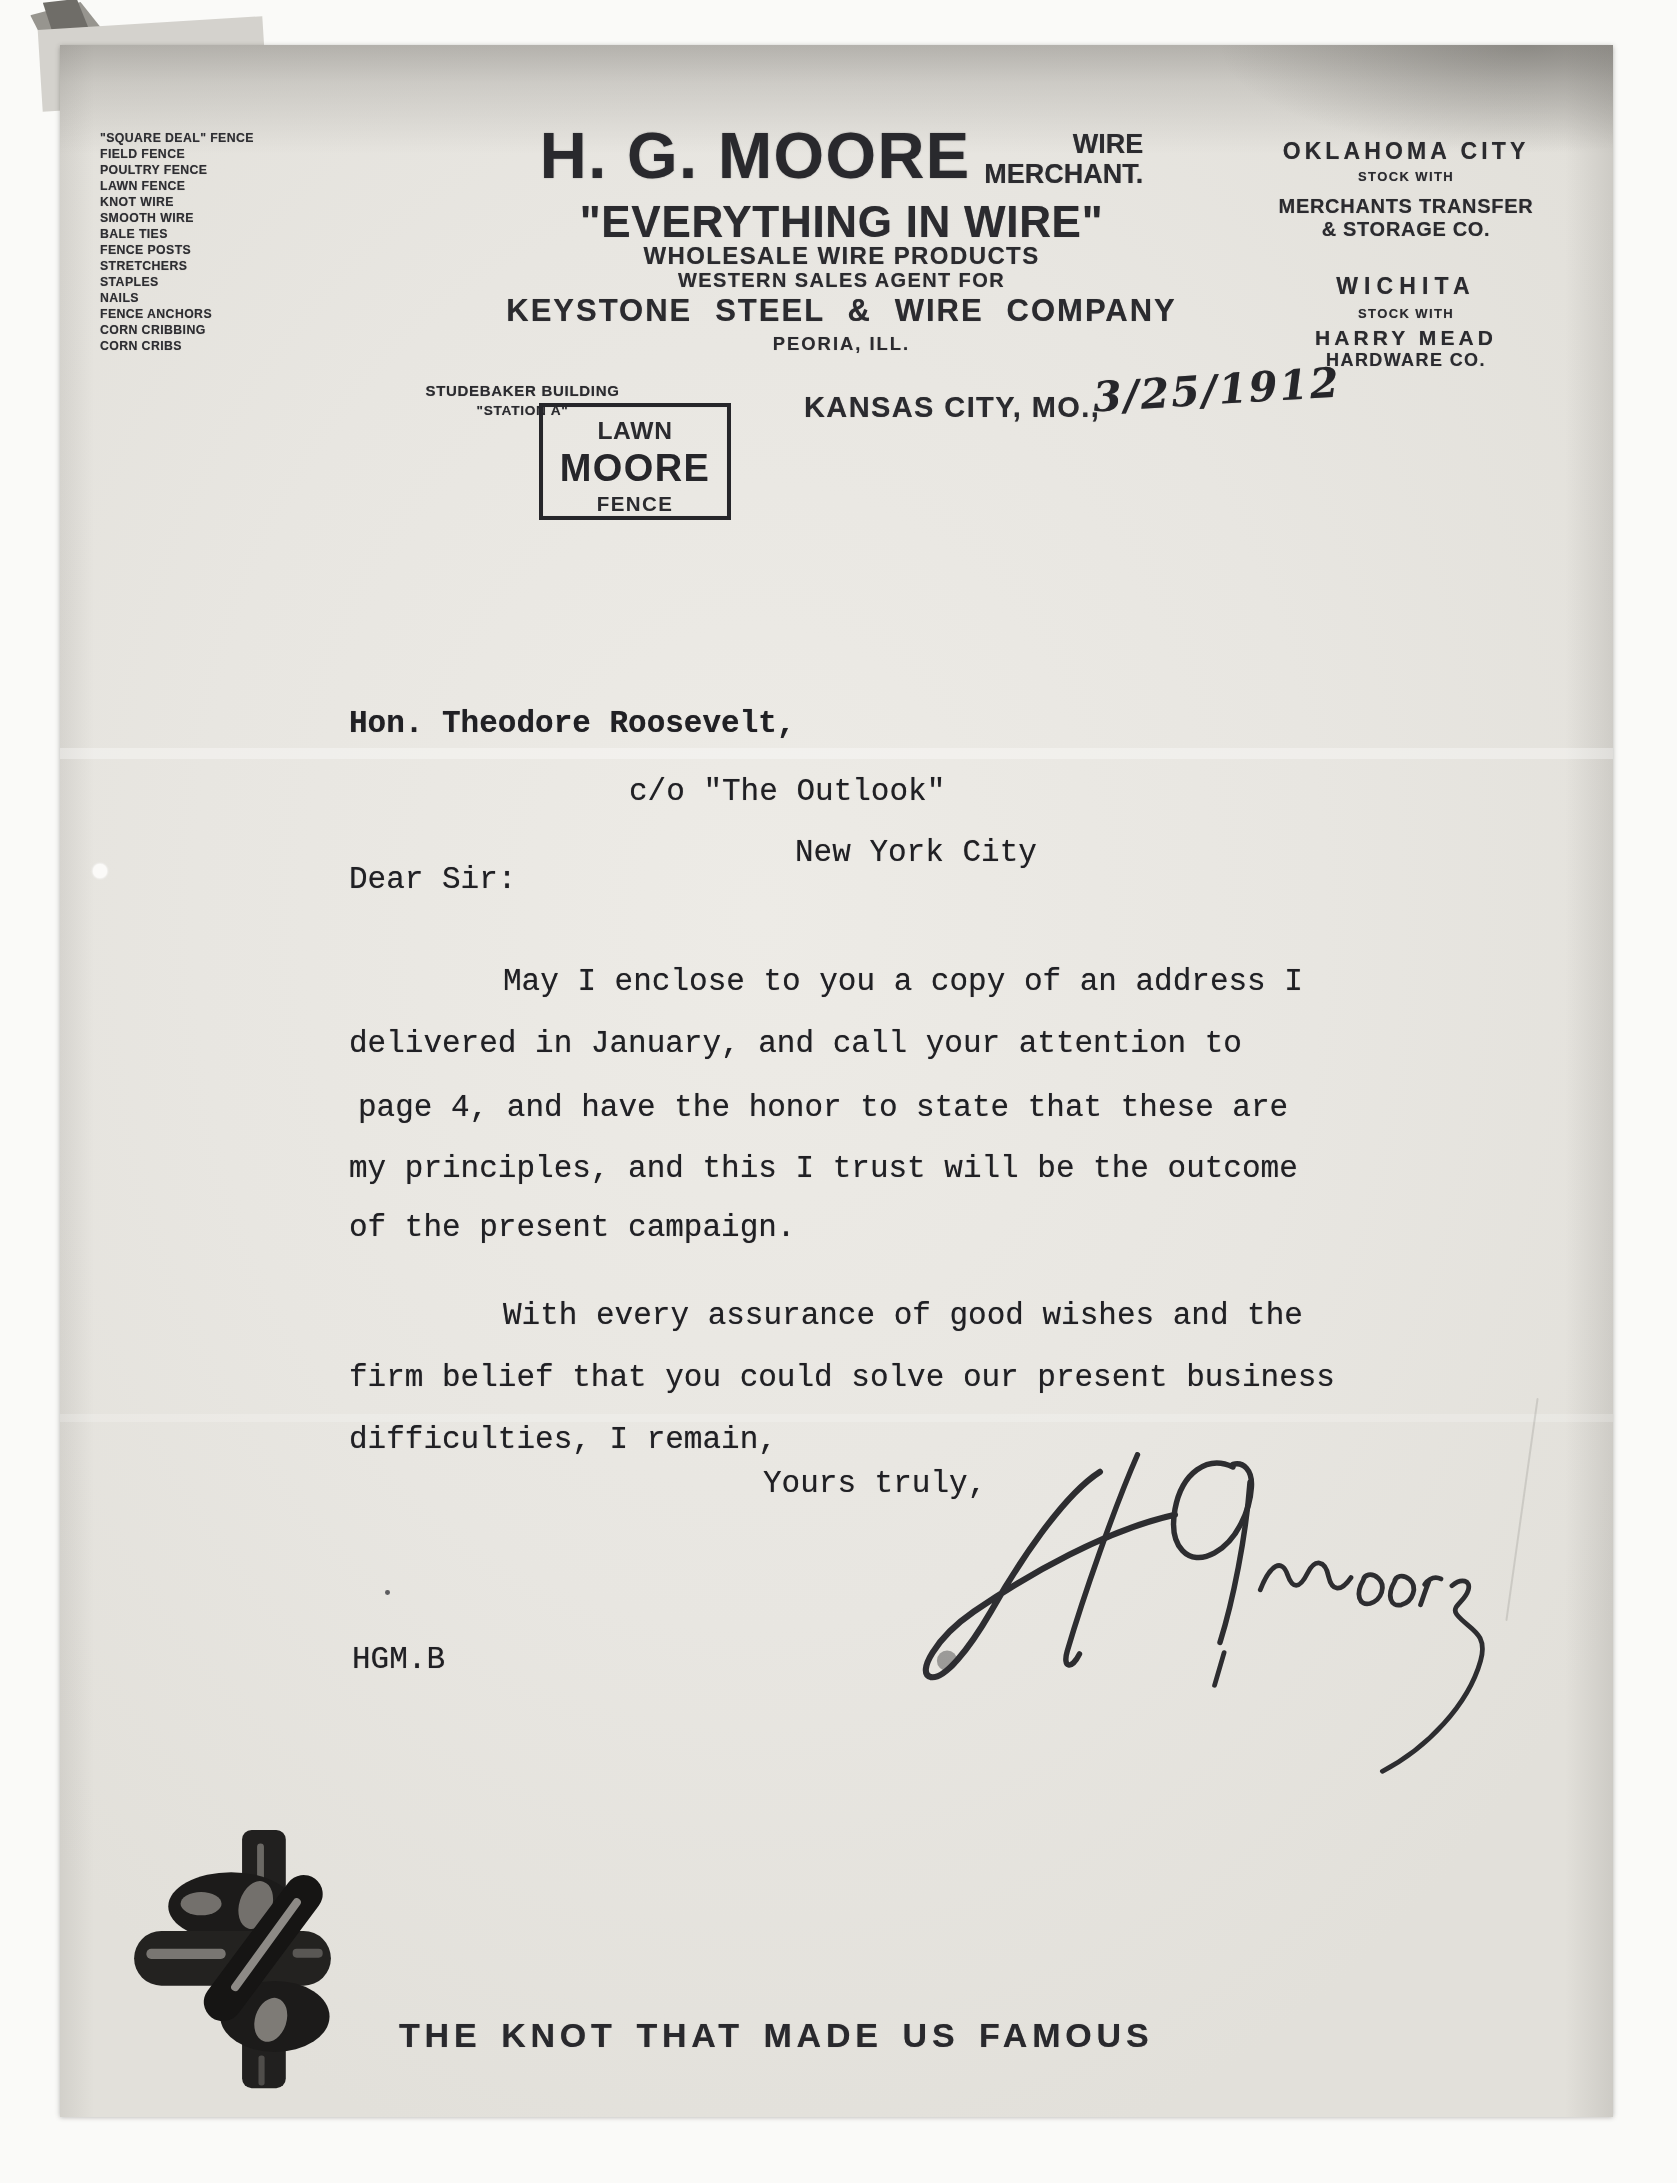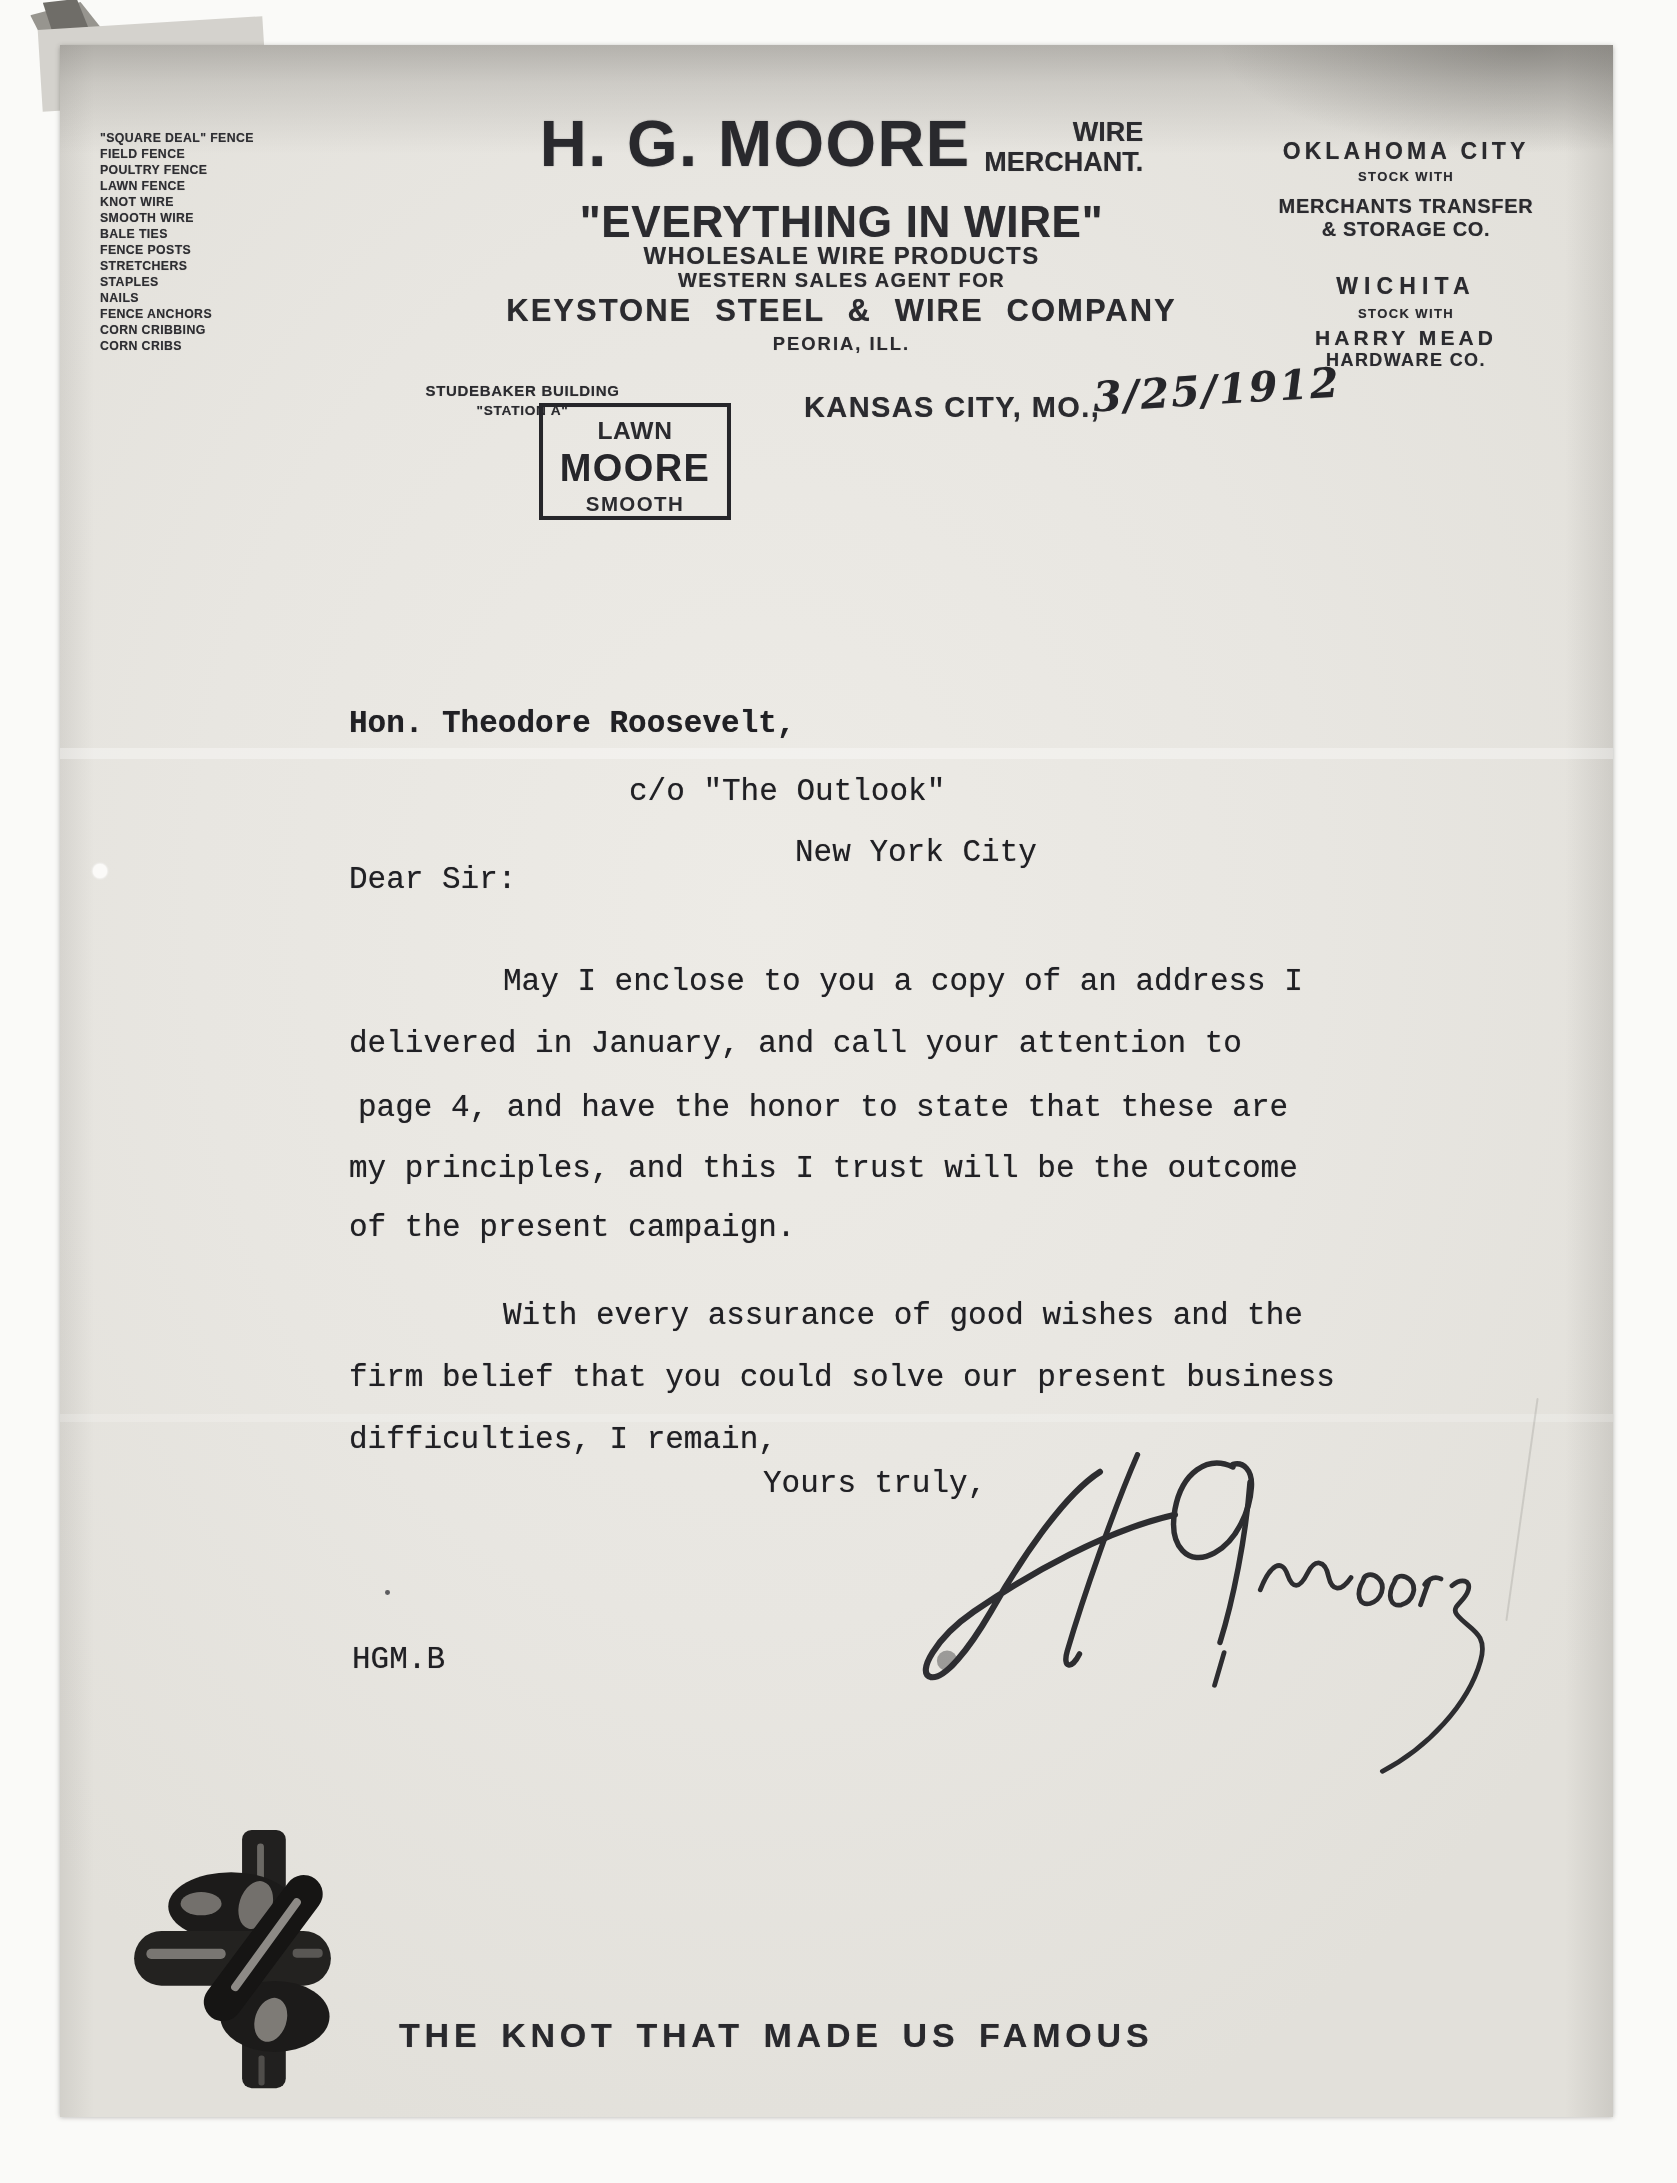--- a/index.html
+++ b/index.html
@@ -27,21 +27,21 @@
   .punch-hole{position:absolute;width:13.7px;height:13.7px;border-radius:50%;background:#fbfaf8;
               box-shadow:0 0 2px 0.7px rgba(255,255,255,.8);}
   .stray-dot{position:absolute;width:4.8px;height:4.8px;border-radius:50%;background:#3a3a3e;opacity:.8;}
 
   
   .p{position:absolute;color:#2b2b2f;font-weight:bold;text-shadow:0 0 0.7px rgba(40,40,45,.5);white-space:nowrap;}
   .ctr{text-align:center;}
   .products{position:absolute;left:40px;top:85px;}
   .products div{font-size:12.3px;line-height:16px;font-weight:bold;letter-spacing:0.4px;color:#2e2e32;
                 text-shadow:0 0 0.7px rgba(40,40,45,.45);white-space:nowrap;}
-  .name-row{position:absolute;left:474px;top:66px;width:615px;display:flex;justify-content:center;
+  .name-row{position:absolute;left:474px;top:78px;width:615px;display:flex;justify-content:center;
             align-items:flex-start;}
   .company-name{font-size:65px;line-height:65px;letter-spacing:1.4px;font-weight:bold;color:#29292d;
                 text-shadow:0 0 1.4px rgba(40,40,45,.5);}
   .descriptor{margin-left:13.7px;margin-top:5.5px;font-size:27px;line-height:30px;font-weight:bold;
               color:#2b2b2f;text-shadow:0 0 0.7px rgba(40,40,45,.5);text-align:right;}
   .slogan{left:474px;top:152px;width:615px;font-size:44px;letter-spacing:0.7px;}
   .subtitle{left:474px;top:197px;width:615px;font-size:24px;letter-spacing:1.4px;}
   .agent-intro{left:474px;top:224px;width:615px;font-size:20px;letter-spacing:1.4px;}
   .agent-company{left:440px;top:248px;width:683px;font-size:31px;letter-spacing:2px;word-spacing:12.3px;}
   .agent-city{left:474px;top:288px;width:615px;font-size:18.4px;letter-spacing:2px;}
@@ -117,21 +117,21 @@
     <div class="p ctr subtitle">WHOLESALE WIRE PRODUCTS</div>
     <div class="p ctr agent-intro">WESTERN SALES AGENT FOR</div>
     <div class="p ctr agent-company">KEYSTONE STEEL &amp; WIRE COMPANY</div>
     <div class="p ctr agent-city">PEORIA, ILL.</div>
     <div class="p ctr building">STUDEBAKER BUILDING</div>
     <div class="p ctr station">"STATION A"</div>
 
     <div class="badge">
       <div class="l1">LAWN</div>
       <div class="l2">MOORE</div>
-      <div class="l3">SMOOTH</div>
+      <div class="l3">FENCE</div>
     </div>
 
     <div class="p off o-city" style="left:1196px;top:93px;">OKLAHOMA CITY</div>
     <div class="p off o-stock" style="left:1196px;top:124px;">STOCK WITH</div>
     <div class="p off o-firm" style="left:1196px;top:150px;">MERCHANTS TRANSFER</div>
     <div class="p off o-firm" style="left:1196px;top:173px;">&amp; STORAGE CO.</div>
     <div class="p off o-city2" style="left:1196px;top:228px;">WICHITA</div>
     <div class="p off o-stock" style="left:1196px;top:261px;">STOCK WITH</div>
     <div class="p off o-firm2" style="left:1196px;top:281px;">HARRY MEAD</div>
     <div class="p off o-firm3" style="left:1196px;top:305px;">HARDWARE CO.</div>

